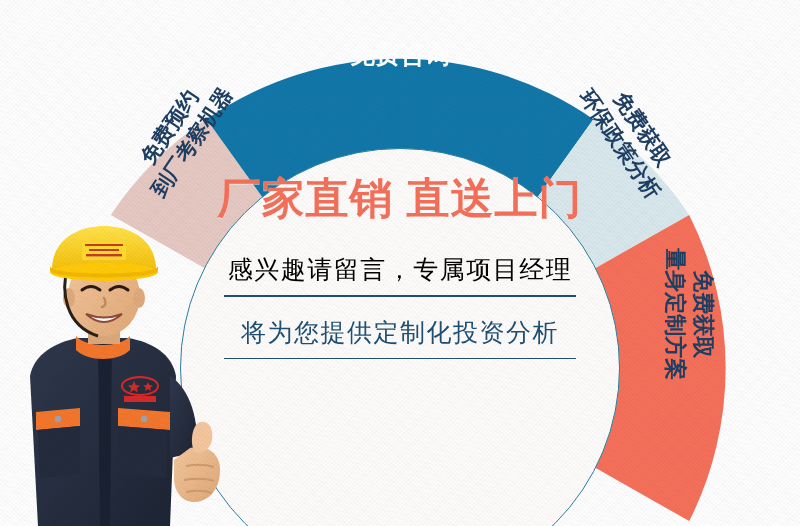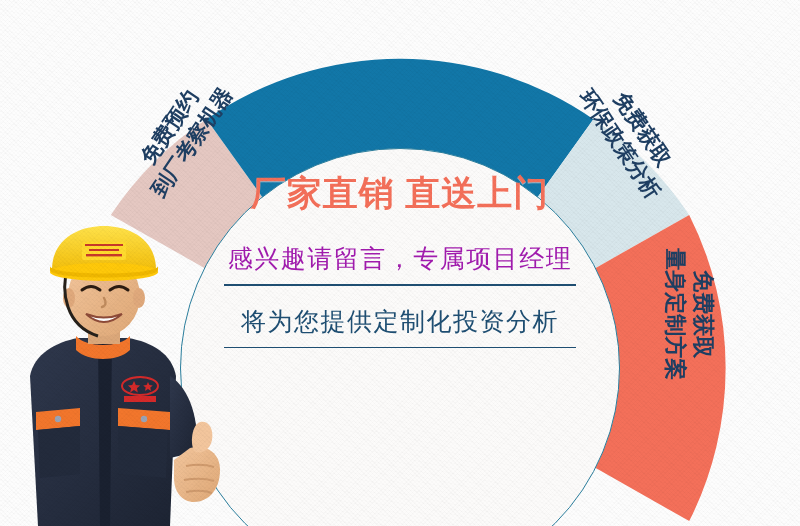--- a/index.html
+++ b/index.html
@@ -53,29 +53,29 @@
     z-index:30;
     display:flex;
     flex-direction:column;
     align-items:center;
   }
   #logo{margin-top:34px;width:112px;height:62px;position:relative;}
   #logo svg{display:block}
   #headline{
     margin-top:22px;
     color:#f4705a;
-    font-size:35px;
+    font-size:43px;
     font-weight:bold;
     letter-spacing:1px;
     white-space:nowrap;
     text-shadow:0 1px 0 rgba(255,255,255,.5);
   }
   #sub1{
     margin-top:25px;
-    color:#a21caf;
+    color:#000000;
     font-size:25px;
     letter-spacing:1.5px;
     white-space:nowrap;
   }
   .hr{
     margin-top:9px;
     width:352px;height:1.6px;
     background:#1f4f73;
   }
   #sub2{
@@ -169,20 +169,21 @@
   </div>
 
   <div id="disc"></div>
 
   <div class="seg-label" id="label-appointment">
     <div>免费预约</div>
     <div>到厂考察机器</div>
   </div>
 
   <div class="seg-label" id="label-consult">
+    <div>免费咨询</div>
   </div>
 
   <div class="seg-label" id="label-policy">
     <div>免费获取</div>
     <div>环保政策分析</div>
   </div>
 
   <div class="seg-label" id="label-custom">
     <div>免费获取</div>
     <div>量身定制方案</div>

